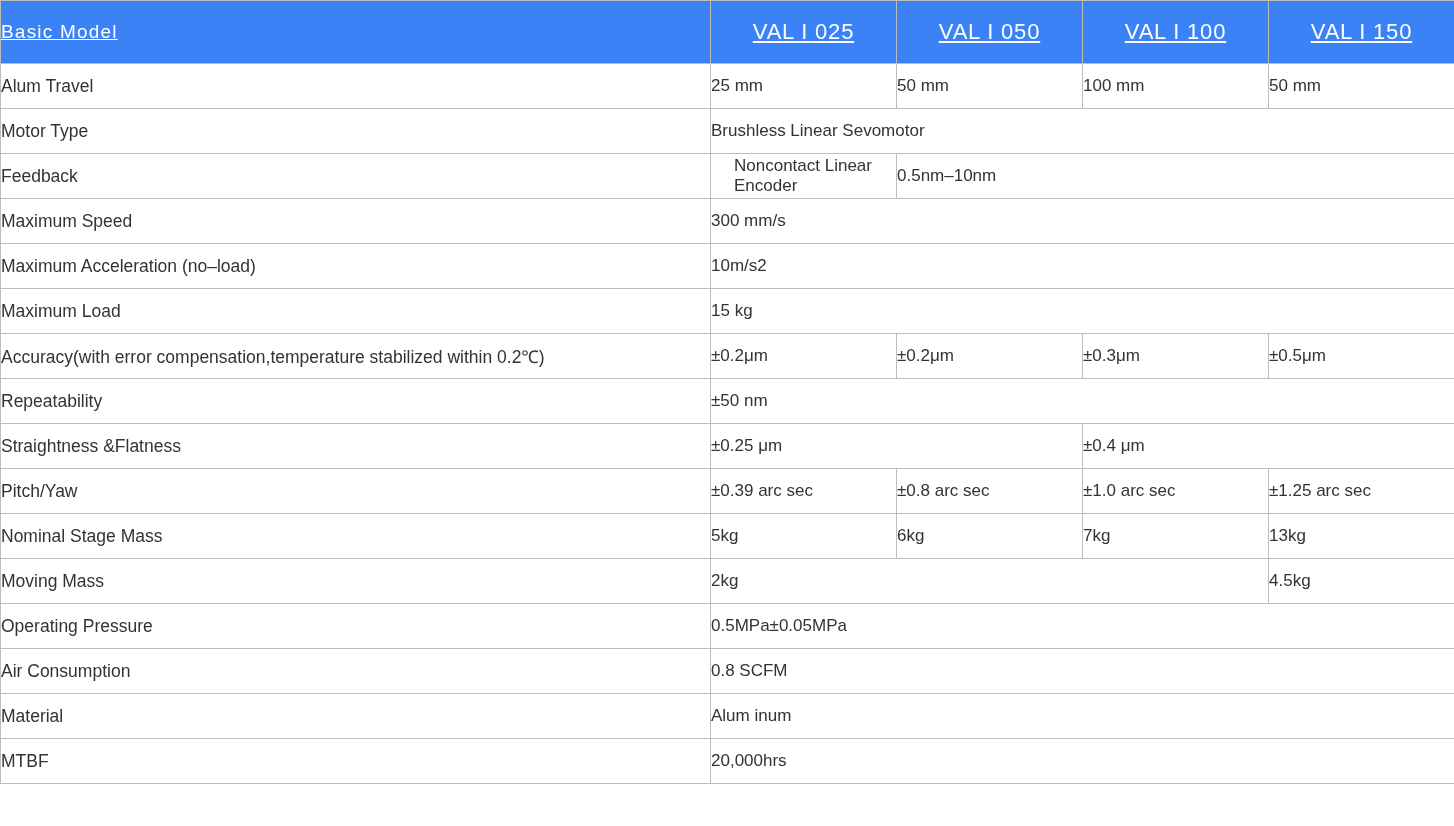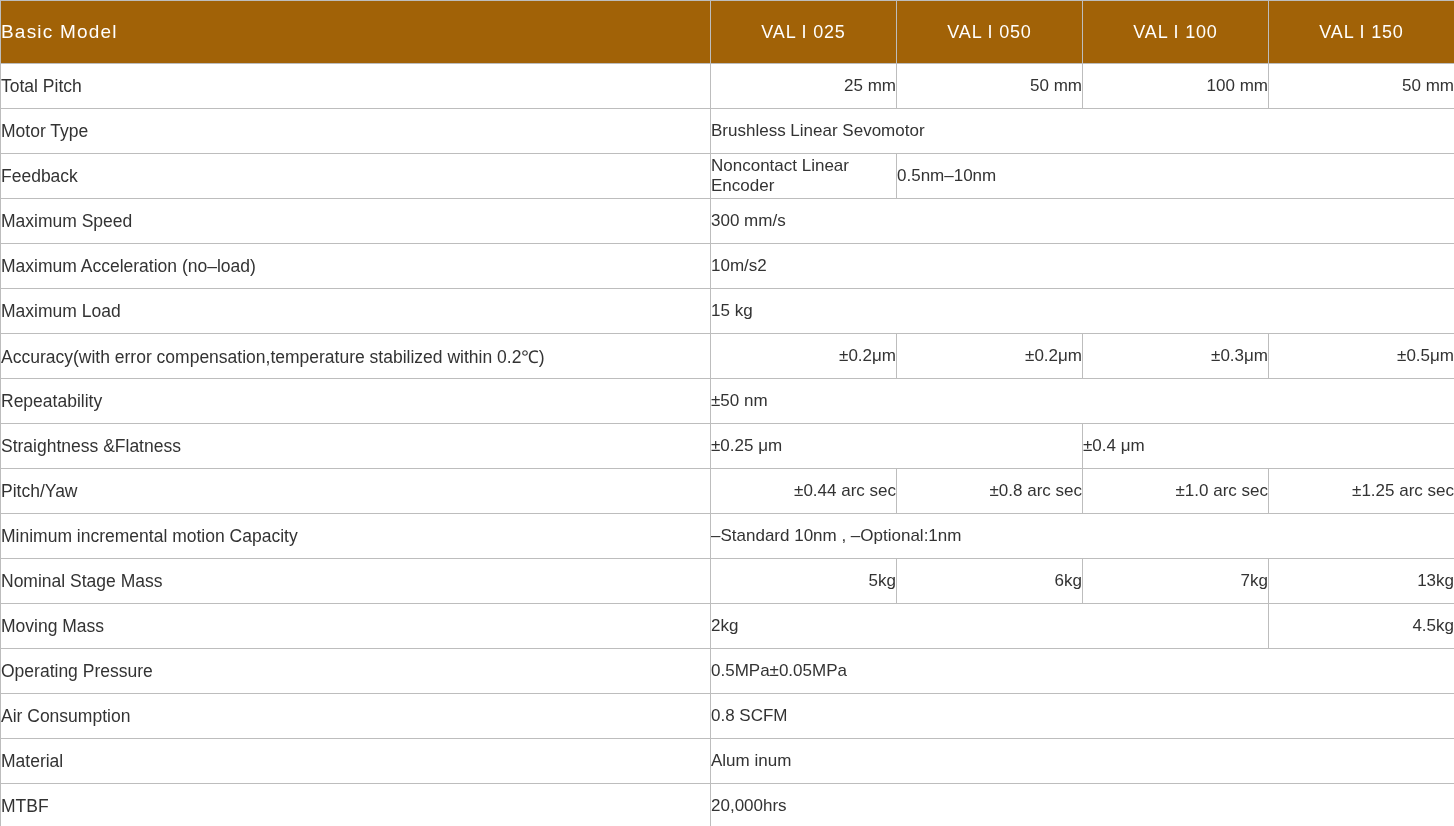--- a/index.html
+++ b/index.html
@@ -20,49 +20,50 @@
     table-layout: fixed;
   }
   table.spec td, table.spec th {
     border: 1px solid #bdbdbd;
     padding: 0;
     font-weight: normal;
     vertical-align: middle;
   }
   
   thead th {
-    background: #a16207;
+    background: #3b82f6;
     color: #ffffff;
     height: 62px;
     border-color: #3b3b3b;
     font-size: 19px;
     letter-spacing: 1.2px;
+    text-decoration: underline;
   }
   th.hd-label {
     text-align: left;
     padding-left: 24px;
   }
   th.hd-model {
     text-align: center;
-    font-size: 18px;
+    font-size: 22px;
     letter-spacing: 0.8px;
   }
   
   tbody tr {
     height: 45px;
   }
   td.label {
     text-align: left;
     padding-left: 24px;
     font-size: 17.5px;
     color: #333333;
     white-space: nowrap;
   }
   td.val {
-    text-align: right;
+    text-align: left;
     font-size: 17px;
     color: #333333;
   }
   td.val-span {
     font-size: 17px;
     color: #333333;
   }
   
   .col-label { width: 710px; }
   .col-m { width: 186px; }
@@ -82,33 +83,33 @@
     <tr>
       <th class="hd-label">Basic Model</th>
       <th class="hd-model">VAL I 025</th>
       <th class="hd-model">VAL I 050</th>
       <th class="hd-model">VAL I 100</th>
       <th class="hd-model">VAL I 150</th>
     </tr>
   </thead>
   <tbody id="tbody">
       <tr>
-        <td class="label">Total Pitch</td>
+        <td class="label">Alum Travel</td>
         <td class="val" colspan="1">25 mm</td>
         <td class="val" colspan="1">50 mm</td>
         <td class="val" colspan="1">100 mm</td>
         <td class="val" colspan="1">50 mm</td>
       </tr>
       <tr>
         <td class="label">Motor Type</td>
         <td class="val-span" colspan="4">Brushless Linear Sevomotor</td>
       </tr>
       <tr>
         <td class="label" style="width: 285px;">Feedback</td>
-        <td class="val-span" colspan="1" style="width: 425px;">Noncontact Linear Encoder</td>
+        <td class="val-span" colspan="1" style="width: 425px; padding-left: 23px;">Noncontact Linear Encoder</td>
         <td class="val-span" colspan="4">0.5nm–10nm</td>
       </tr>
       <tr>
         <td class="label">Maximum Speed</td>
         <td class="val-span" colspan="4">300 mm/s</td>
       </tr>
       <tr>
         <td class="label">Maximum Acceleration (no–load)</td>
         <td class="val-span" colspan="4">10m/s2</td>
       </tr>
@@ -127,28 +128,24 @@
         <td class="label">Repeatability</td>
         <td class="val-span" colspan="4">±50 nm</td>
       </tr>
       <tr>
         <td class="label">Straightness &amp;Flatness</td>
         <td class="val-span" colspan="2">±0.25 μm</td>
         <td class="val-span" colspan="2">±0.4 μm</td>
       </tr>
       <tr>
         <td class="label">Pitch/Yaw</td>
-        <td class="val" colspan="1">±0.44 arc sec</td>
+        <td class="val" colspan="1">±0.39 arc sec</td>
         <td class="val" colspan="1">±0.8 arc sec</td>
         <td class="val" colspan="1">±1.0 arc sec</td>
         <td class="val" colspan="1">±1.25 arc sec</td>
-      </tr>
-      <tr>
-        <td class="label">Minimum incremental motion Capacity</td>
-        <td class="val-span" colspan="4">–Standard 10nm , –Optional:1nm</td>
       </tr>
       <tr>
         <td class="label">Nominal Stage Mass</td>
         <td class="val" colspan="1">5kg</td>
         <td class="val" colspan="1">6kg</td>
         <td class="val" colspan="1">7kg</td>
         <td class="val" colspan="1">13kg</td>
       </tr>
       <tr>
         <td class="label">Moving Mass</td>

